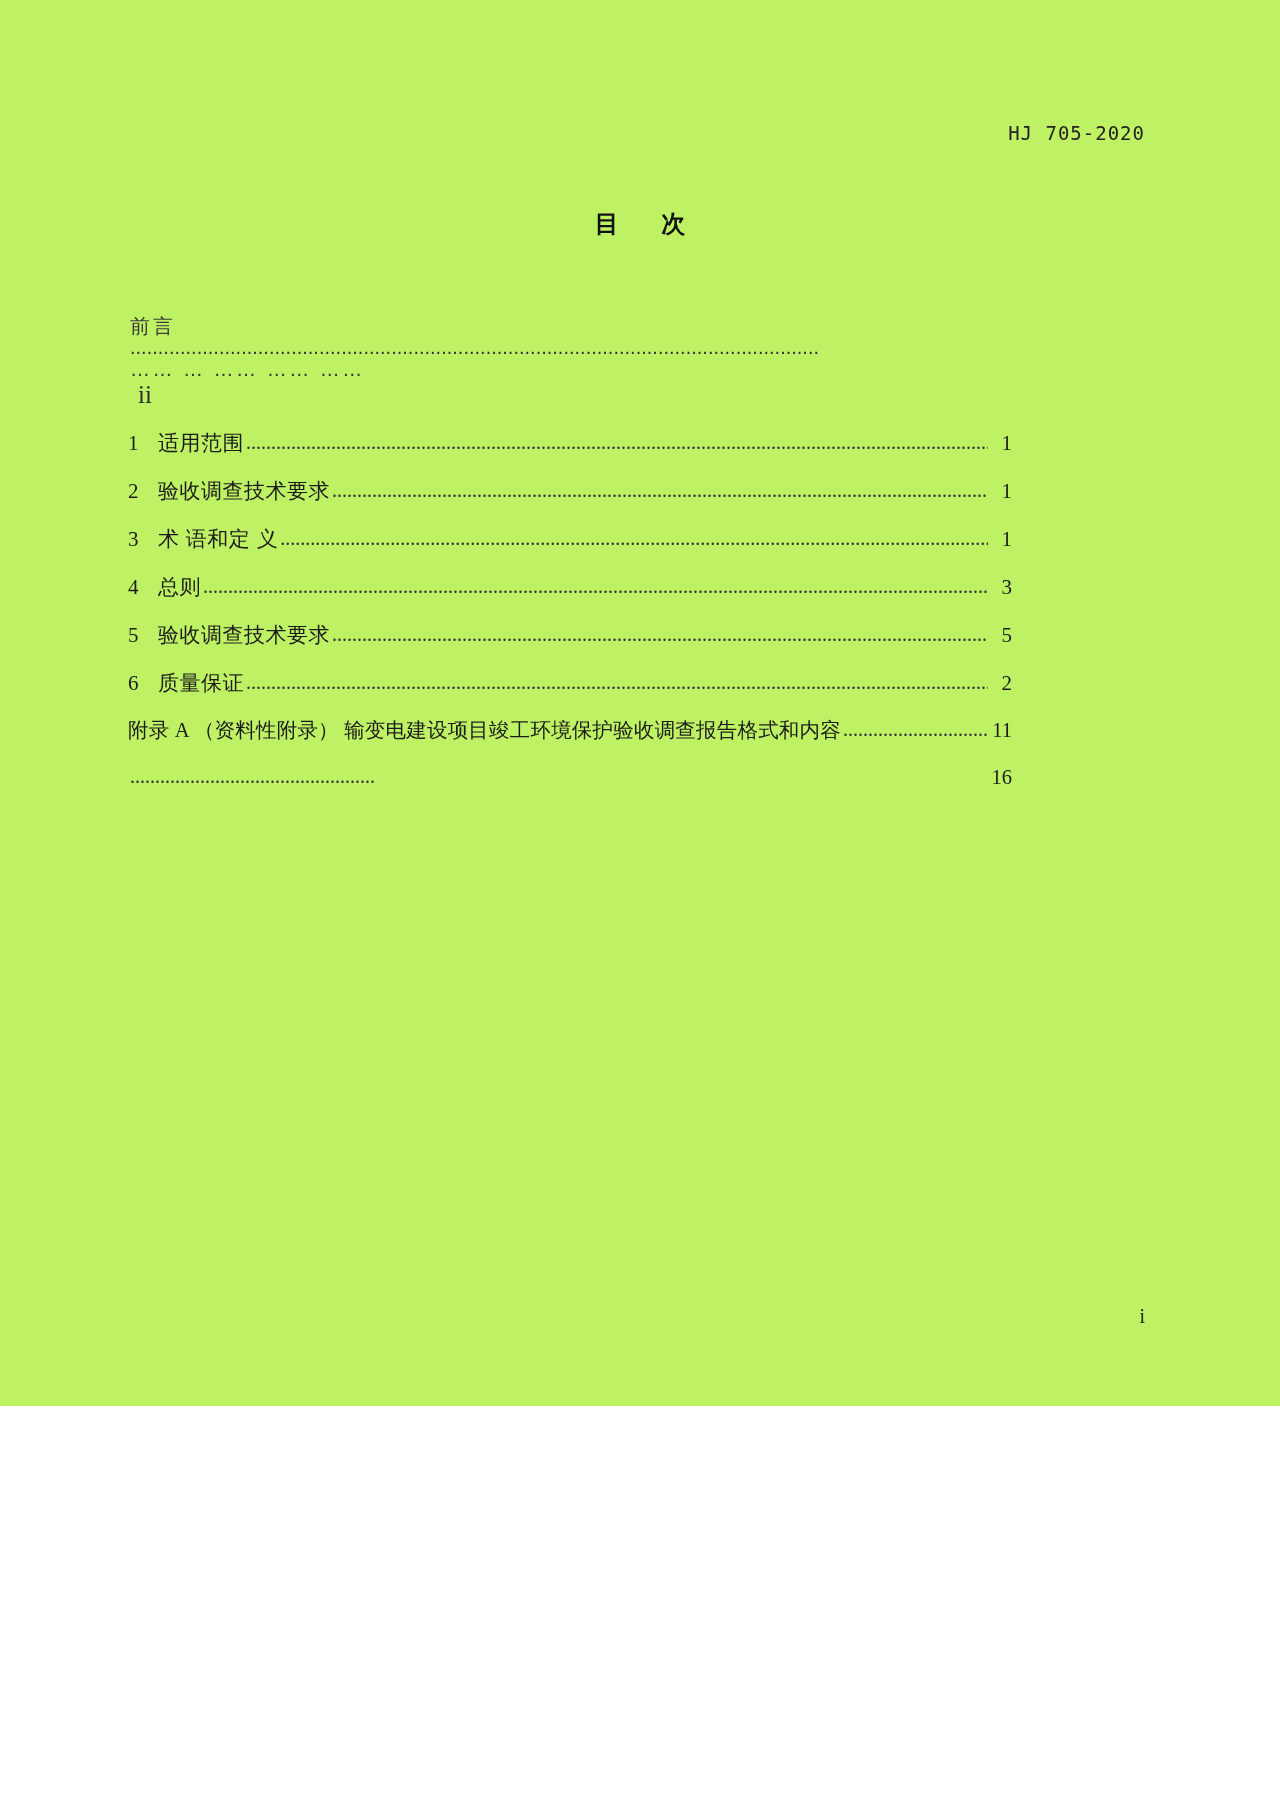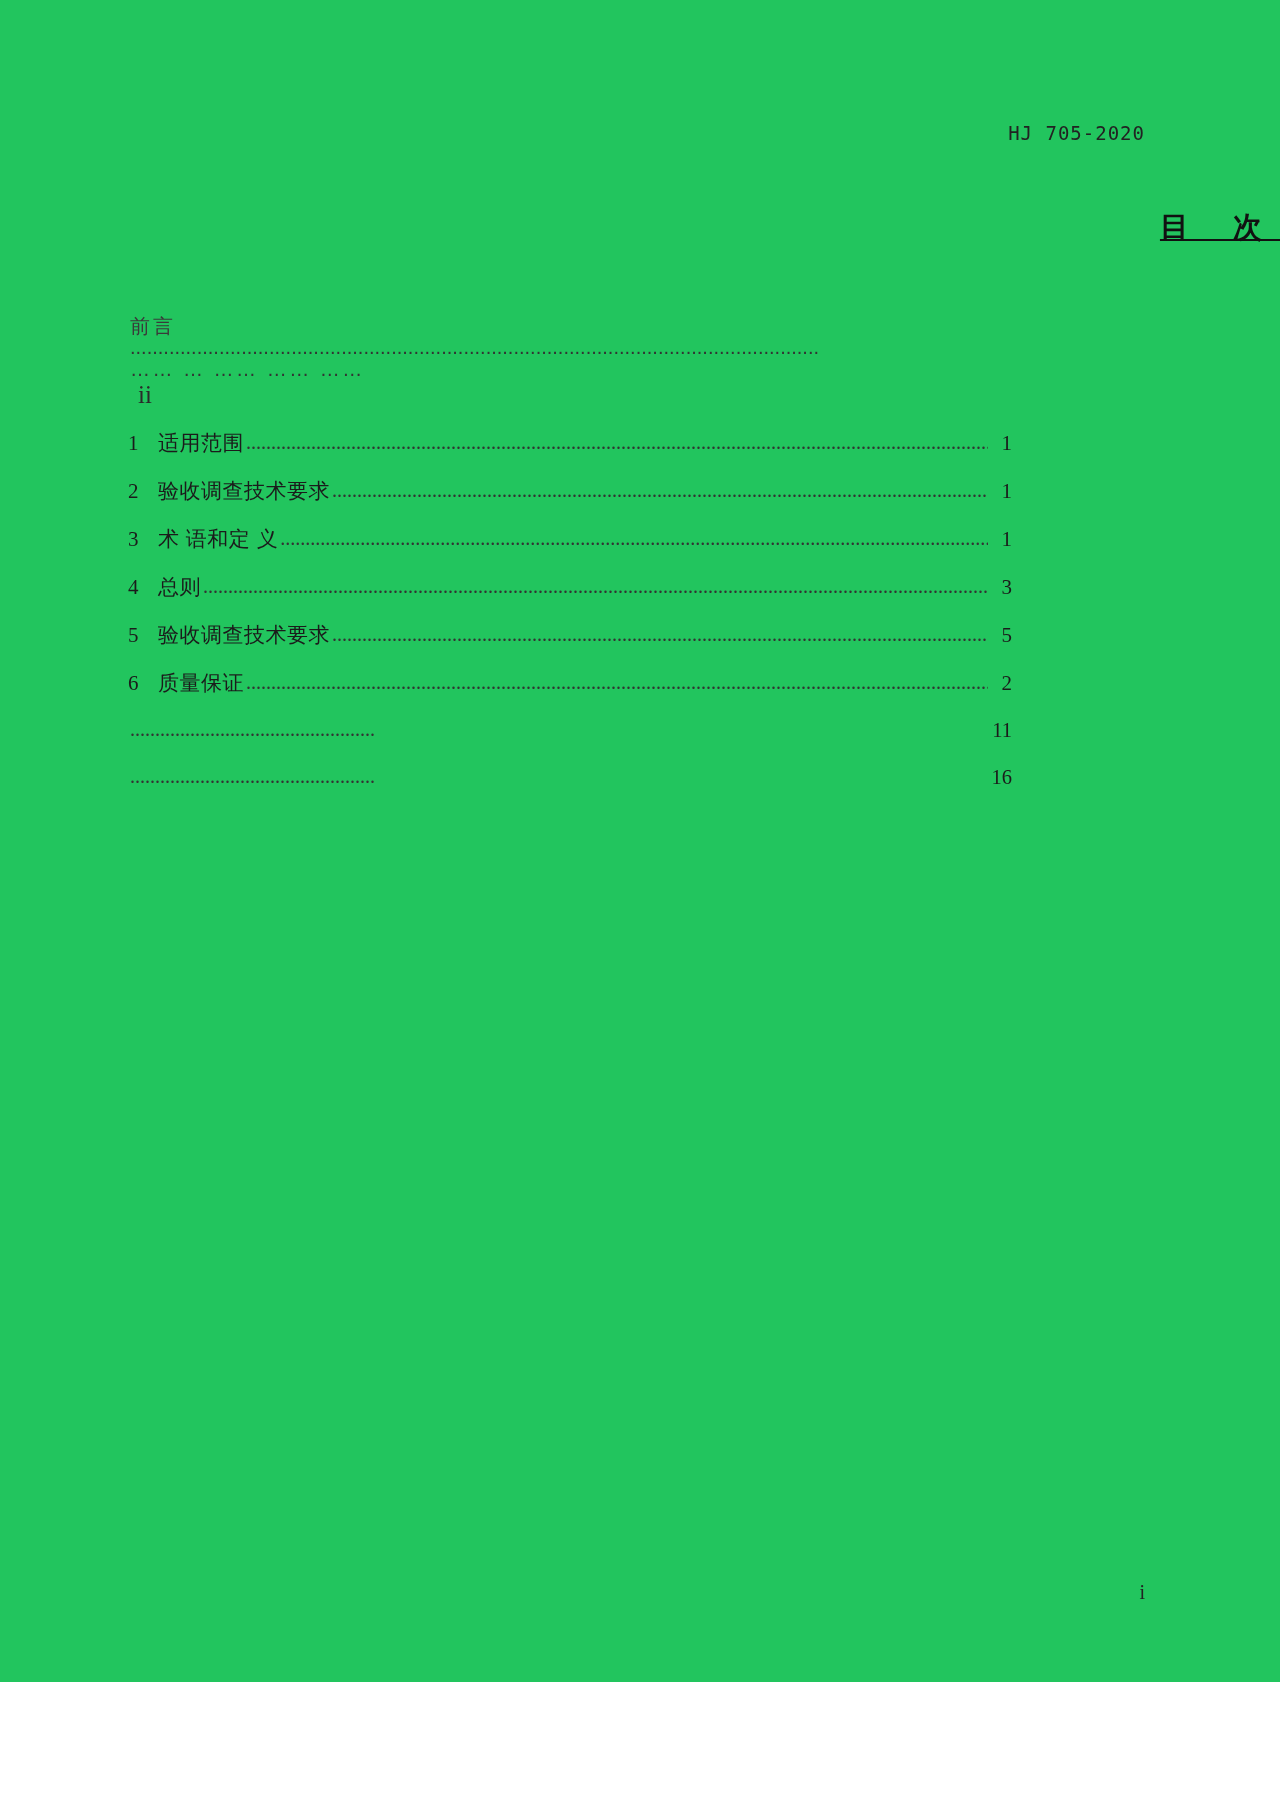--- a/index.html
+++ b/index.html
@@ -3,48 +3,47 @@
 <meta charset="utf-8">
 <style>
   html, body {
     margin: 0;
     padding: 0;
     background: #ffffff;
   }
   .page {
     position: relative;
     width: 1280px;
-    height: 1682px;
-    background: #22c55e;
+    height: 1406px;
+    background: #bef264;
     font-family: "Liberation Serif", serif;
     color: #1a1a1a;
     overflow: hidden;
   }
   .header-code {
     position: absolute;
     top: 122px;
     right: 135px;
     font-family: "DejaVu Sans Mono", monospace;
     font-size: 19px;
     letter-spacing: 1px;
     color: #222;
   }
   .doc-title {
     position: absolute;
     top: 208px;
     left: 0;
     right: 0;
-    text-align: right;
+    text-align: center;
     font-family: "Liberation Sans", sans-serif;
-    font-size: 29px;
+    font-size: 24px;
     font-weight: bold;
     letter-spacing: 18px;
     text-indent: 18px;
     color: #111;
-    text-decoration: underline;
   }
   .toc {
     position: absolute;
     top: 315px;
     left: 128px;
     width: 884px;
   }
   .toc-row {
     display: flex;
     align-items: baseline;
@@ -168,20 +167,21 @@
     </div>
 
     <div class="toc-row">
       <span class="num">6</span>
       <span class="label">质量保证</span>
       <span class="dots">.................................................................................................................................................................</span>
       <span class="page-no">2</span>
     </div>
 
     <div class="toc-row appendix">
+      <span class="label appendix-label">附录 A （资料性附录） 输变电建设项目竣工环境保护验收调查报告格式和内容</span>
       <span class="dots">.................................................</span>
       <span class="page-no">11</span>
     </div>
 
     <div class="toc-row appendix">
       <span class="dots">.................................................</span>
       <span class="page-no">16</span>
     </div>
 
   </div>

